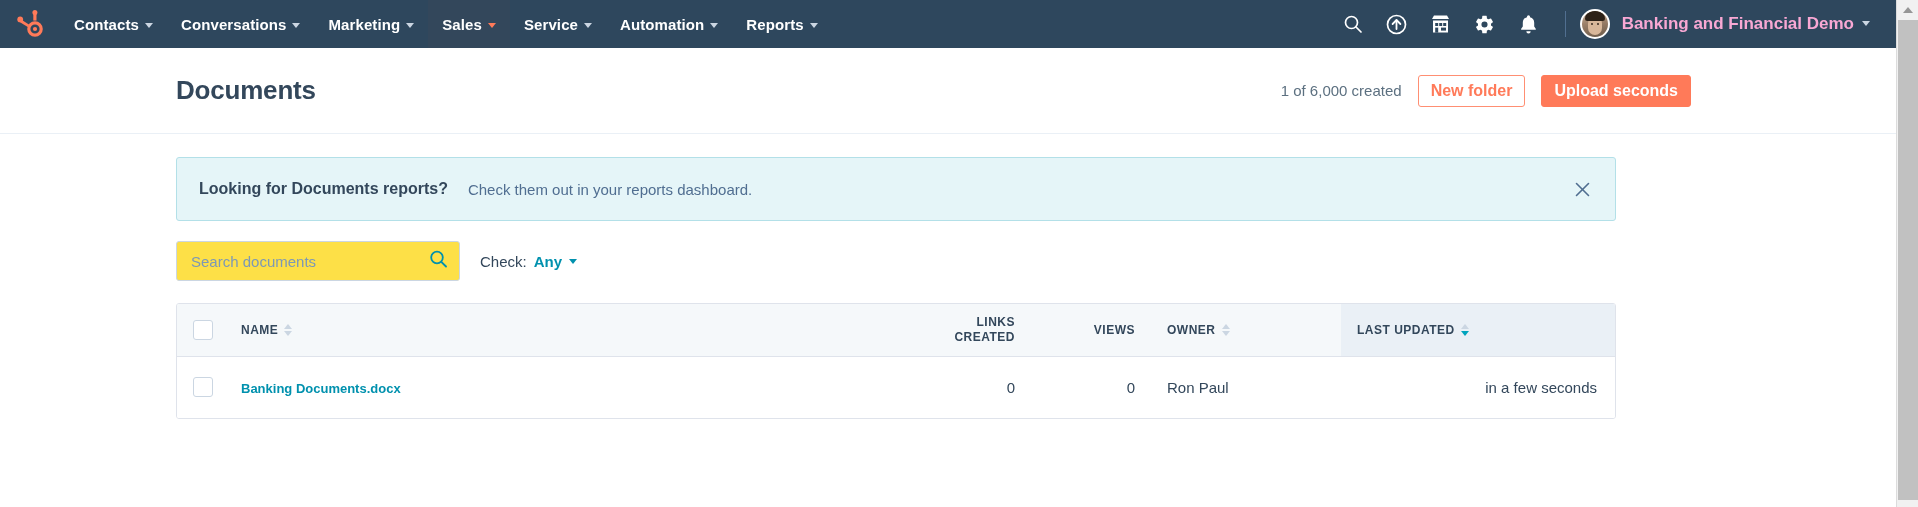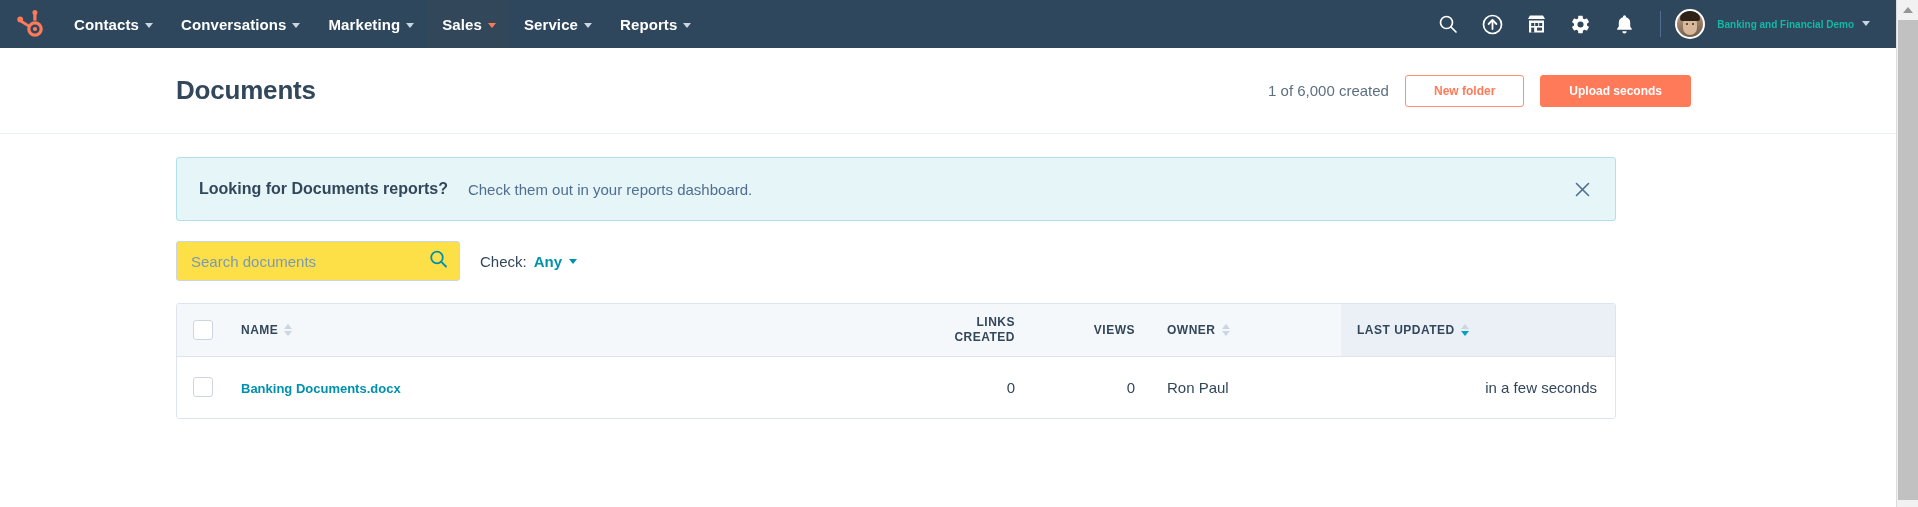--- a/index.html
+++ b/index.html
@@ -79,21 +79,21 @@
   .avatar .face {
     position:absolute; left:6px; top:6px; width:14px; height:18px;
     background:#d8b79a; border-radius: 7px 7px 8px 8px;
   }
   .avatar .eyeL, .avatar .eyeR {
     position:absolute; top:12px; width:2px; height:2px; background:#3b2c20; border-radius:50%;
   }
   .avatar .eyeL { left:9px; }
   .avatar .eyeR { left:15px; }
   .account-name {
-    color:#14b8a6; font-size:10px; font-weight:700; margin-left:12px; white-space:nowrap;
+    color:#f9a8d4; font-size:17px; font-weight:700; margin-left:12px; white-space:nowrap;
   }
   .account-caret {
     display:inline-block; width:0;height:0;
     border-left:4px solid transparent; border-right:4px solid transparent;
     border-top:5px solid #cbd6e2; margin-left:8px; margin-bottom:2px;
   }
 
   
   .page-header {
     position: relative;
@@ -109,23 +109,23 @@
     font-weight: 700;
     color: #33475b;
     letter-spacing: -0.2px;
   }
   .header-actions {
     margin-left:auto; margin-right: 205px;
     display:flex; align-items:center; gap:16px;
   }
   .created-count { color:#5c7080; font-size:15px; white-space:nowrap; }
   .btn {
-    font-size: 12px; font-weight: 600;
+    font-size: 16px; font-weight: 600;
     border-radius: 3px;
-    padding: 0 28px; height: 32px;
+    padding: 0 12px; height: 32px;
     display:flex; align-items:center; justify-content:center;
     cursor:pointer; white-space:nowrap;
     font-family:"Liberation Sans", sans-serif;
   }
   .btn-secondary {
     color:#ff7a59; background:#fff; border:1px solid #ff8f73;
   }
   .btn-primary {
     color:#ffffff; background:#ff7a59; border:1px solid #ff7a59;
   }
@@ -295,20 +295,24 @@
       <div class="nav-item">
         <span>Marketing</span>
         <span class="caret"></span>
       </div>
       <div class="nav-item active">
         <span>Sales</span>
         <span class="caret"></span>
       </div>
       <div class="nav-item">
         <span>Service</span>
+        <span class="caret"></span>
+      </div>
+      <div class="nav-item">
+        <span>Automation</span>
         <span class="caret"></span>
       </div>
       <div class="nav-item">
         <span>Reports</span>
         <span class="caret"></span>
       </div>
     </div>
 
     <div class="nav-right">
       <div class="nav-icon-btn">

